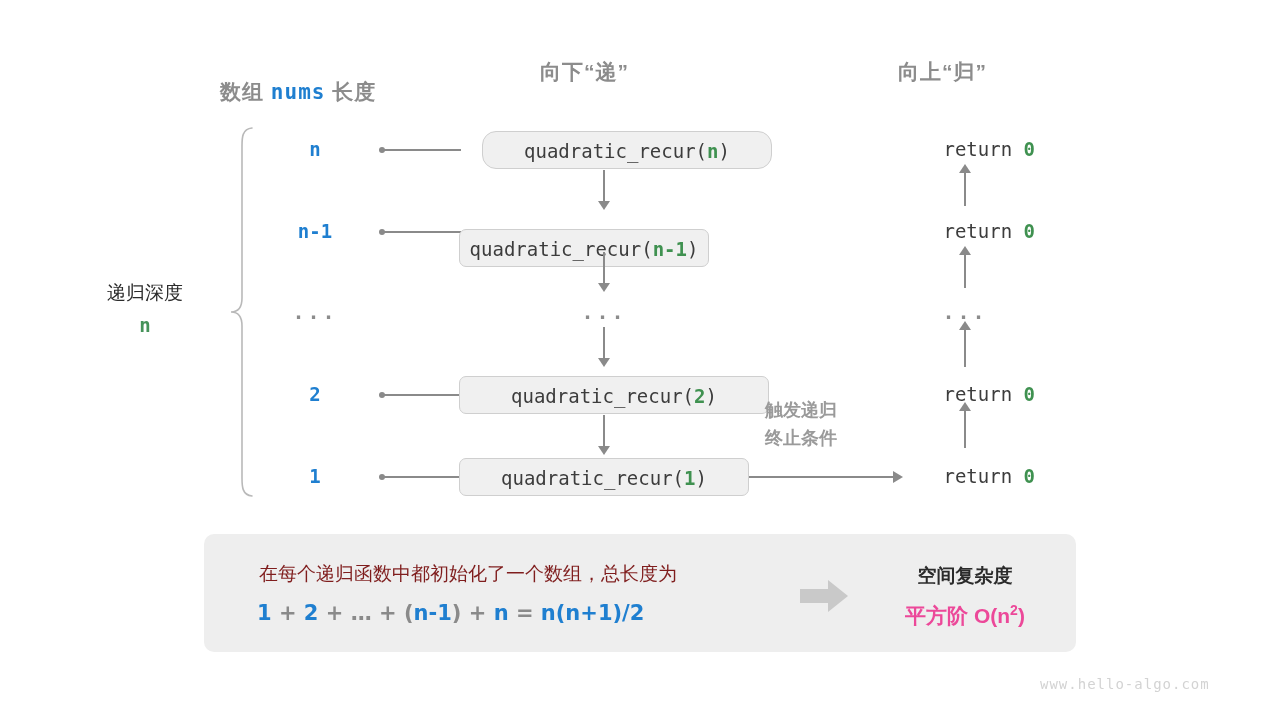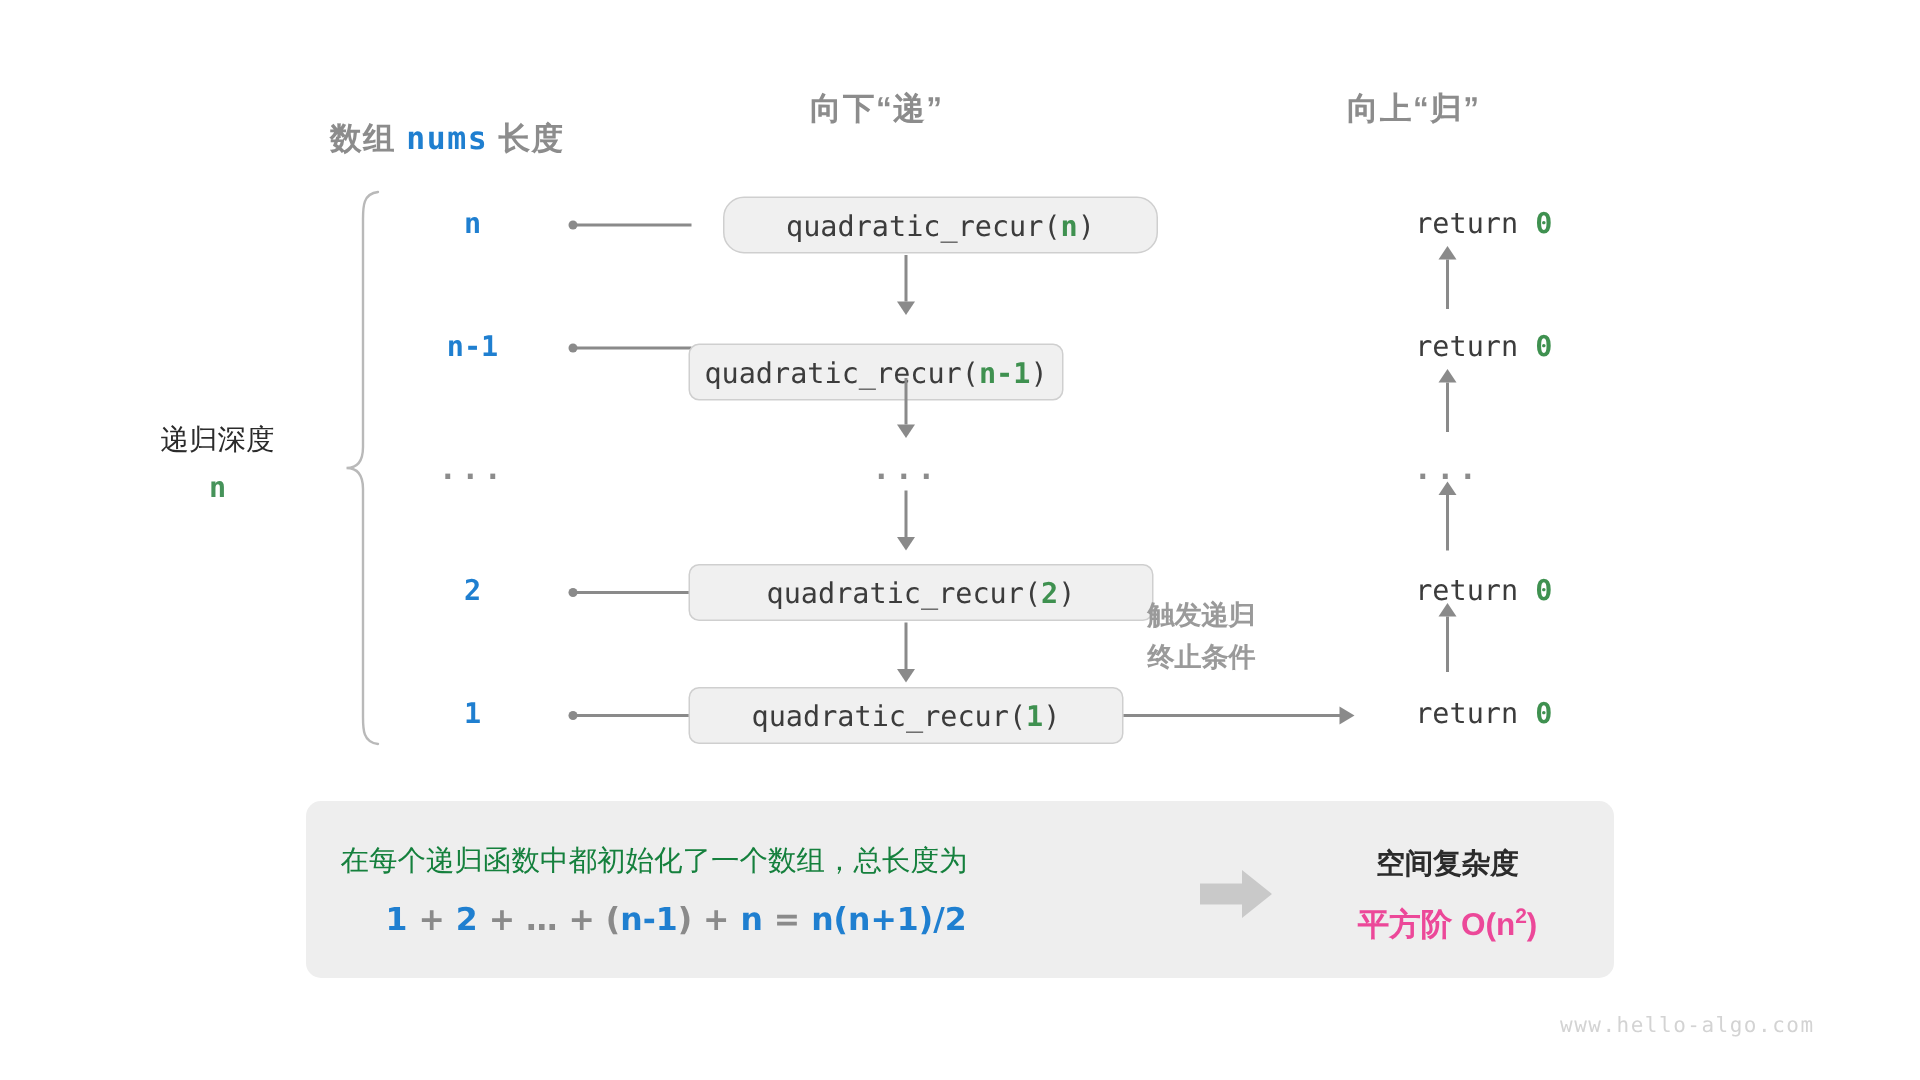--- a/index.html
+++ b/index.html
@@ -133,22 +133,23 @@
     white-space: nowrap;
   }
 
   
   .summary-panel {
     background: #eeeeee;
     border-radius: 10px;
   }
   .sum-text {
     font-size: 19px;
-    color: #15803d;
-    white-space: nowrap;
+    color: #7f1d1d;
+    white-space: nowrap;
+    margin-left: 32px;
   }
   .sum-formula {
     font-size: 21px;
     font-weight: bold;
     color: #8a8a8a;
     white-space: nowrap;
     font-family: "DejaVu Sans", sans-serif;
   }
   .sum-formula .b { color: #1f7fd0; }
   .sum-title {

